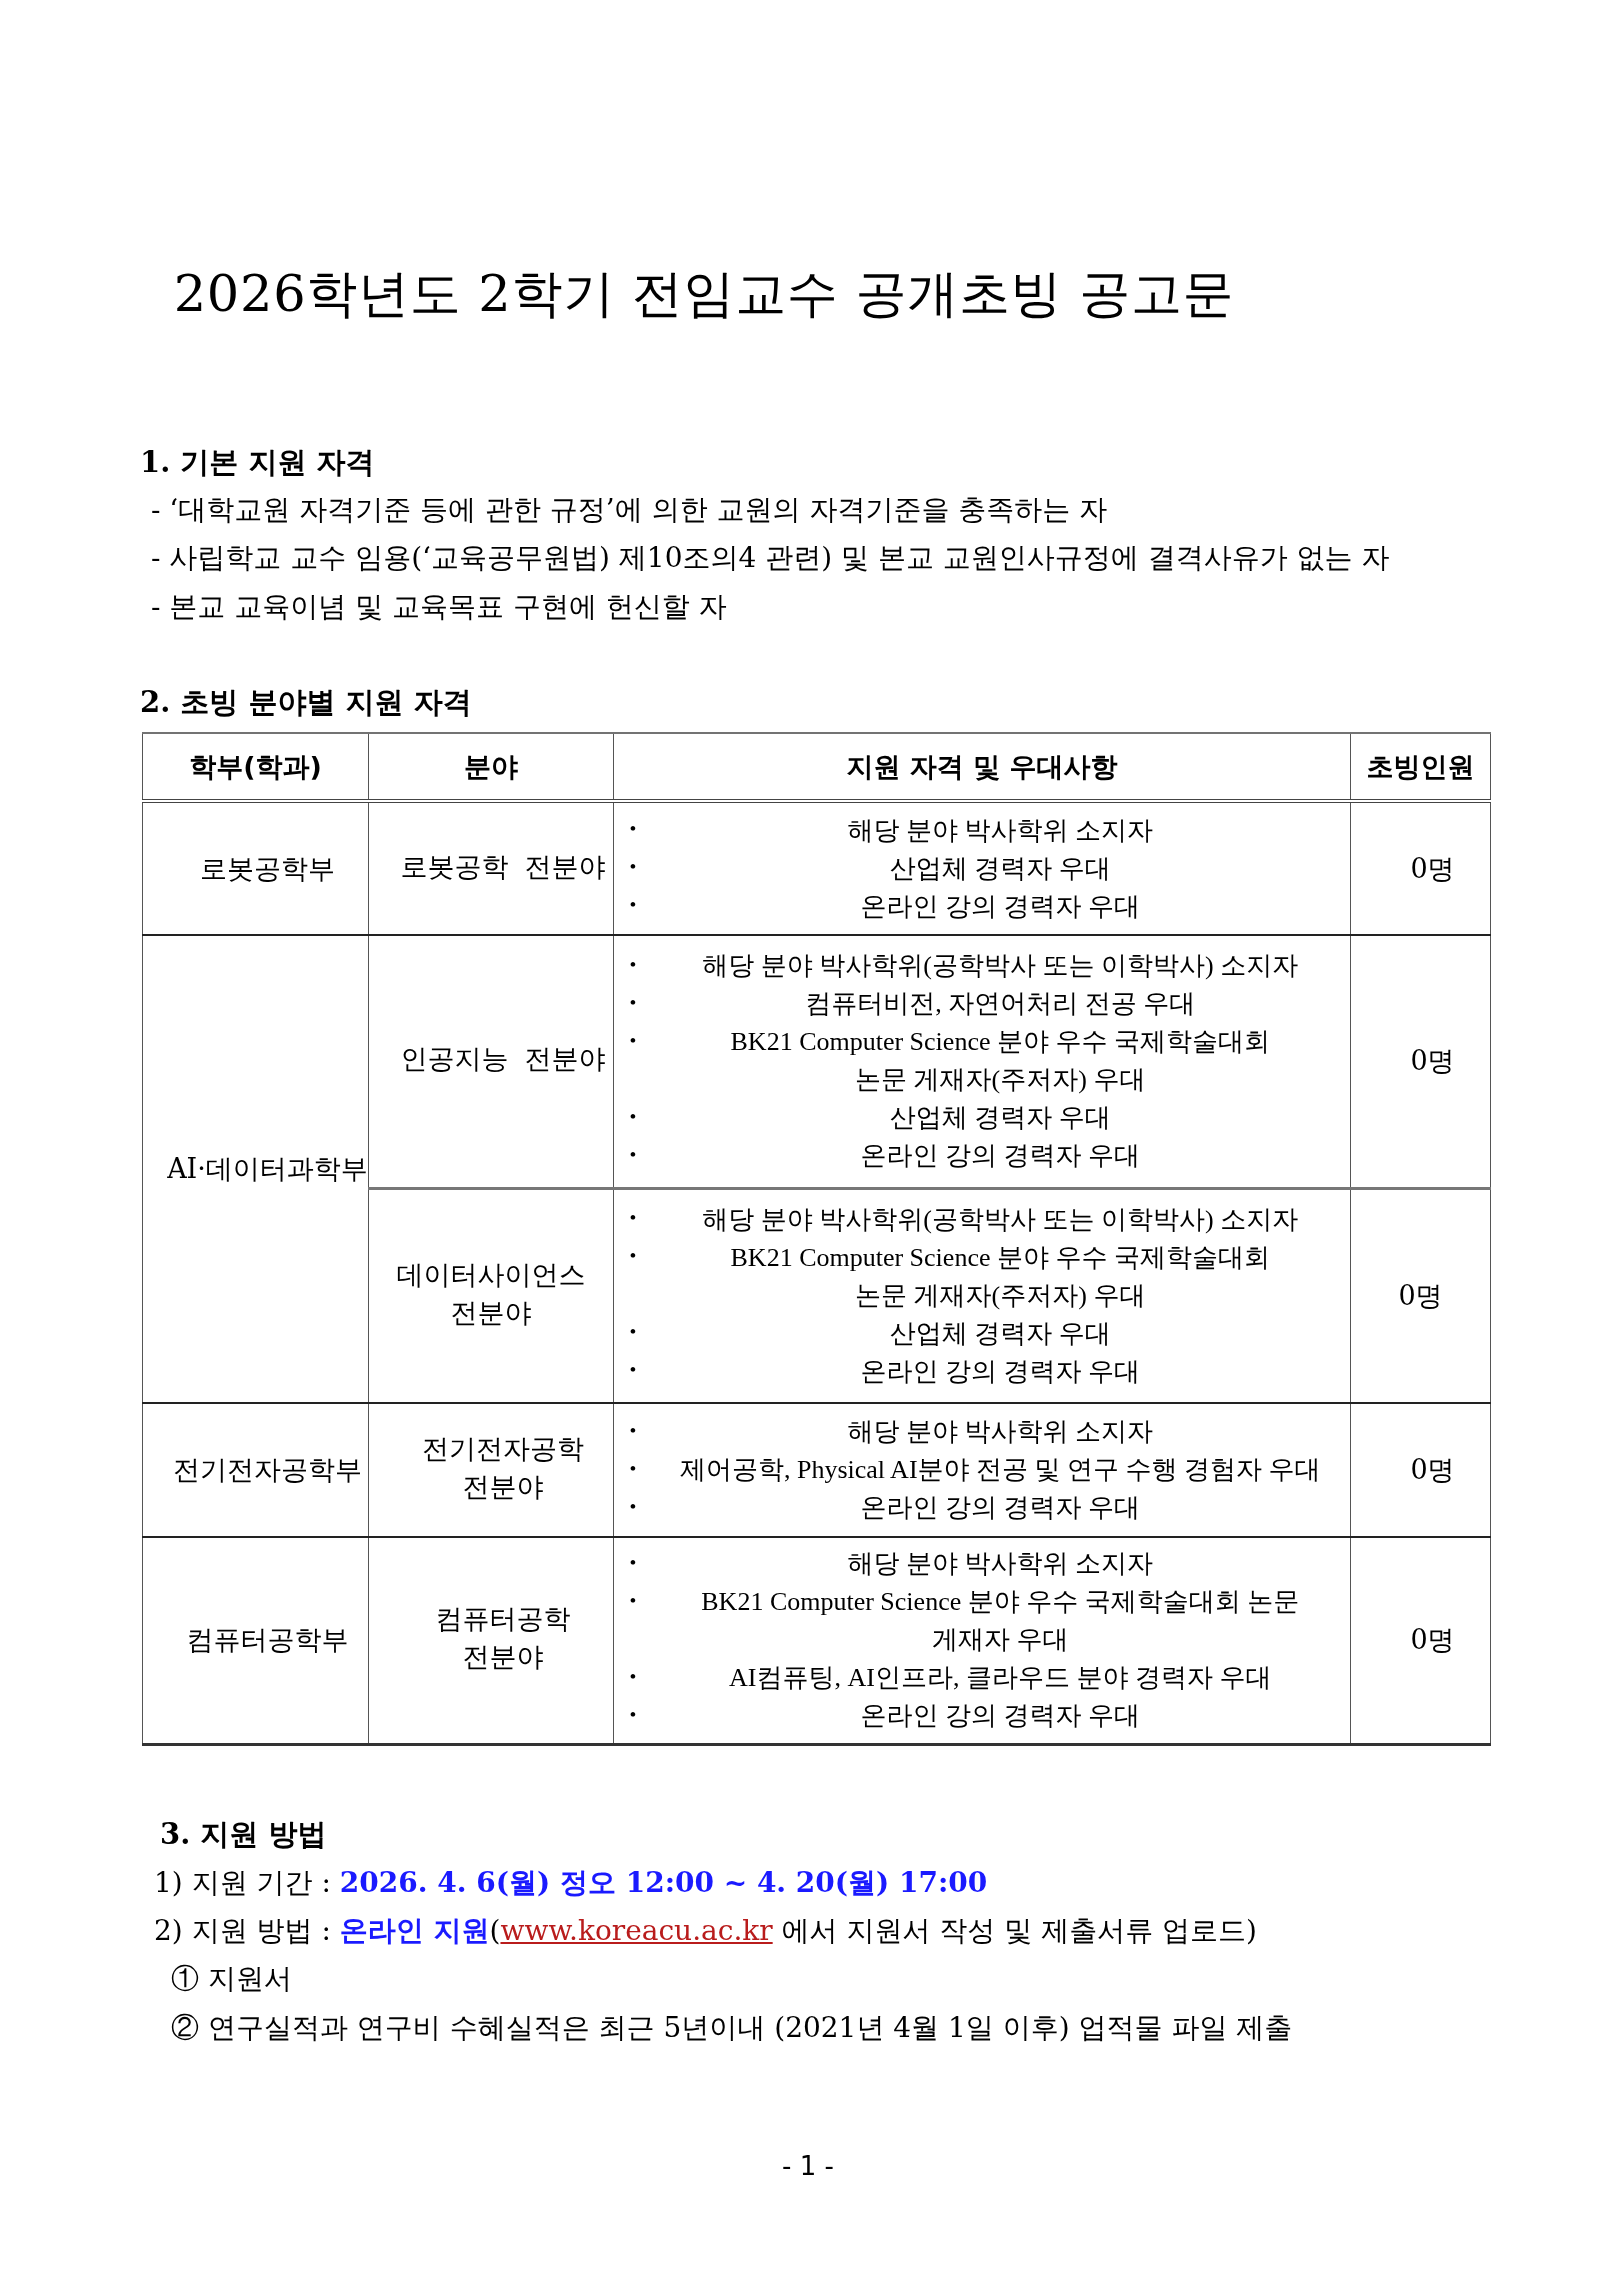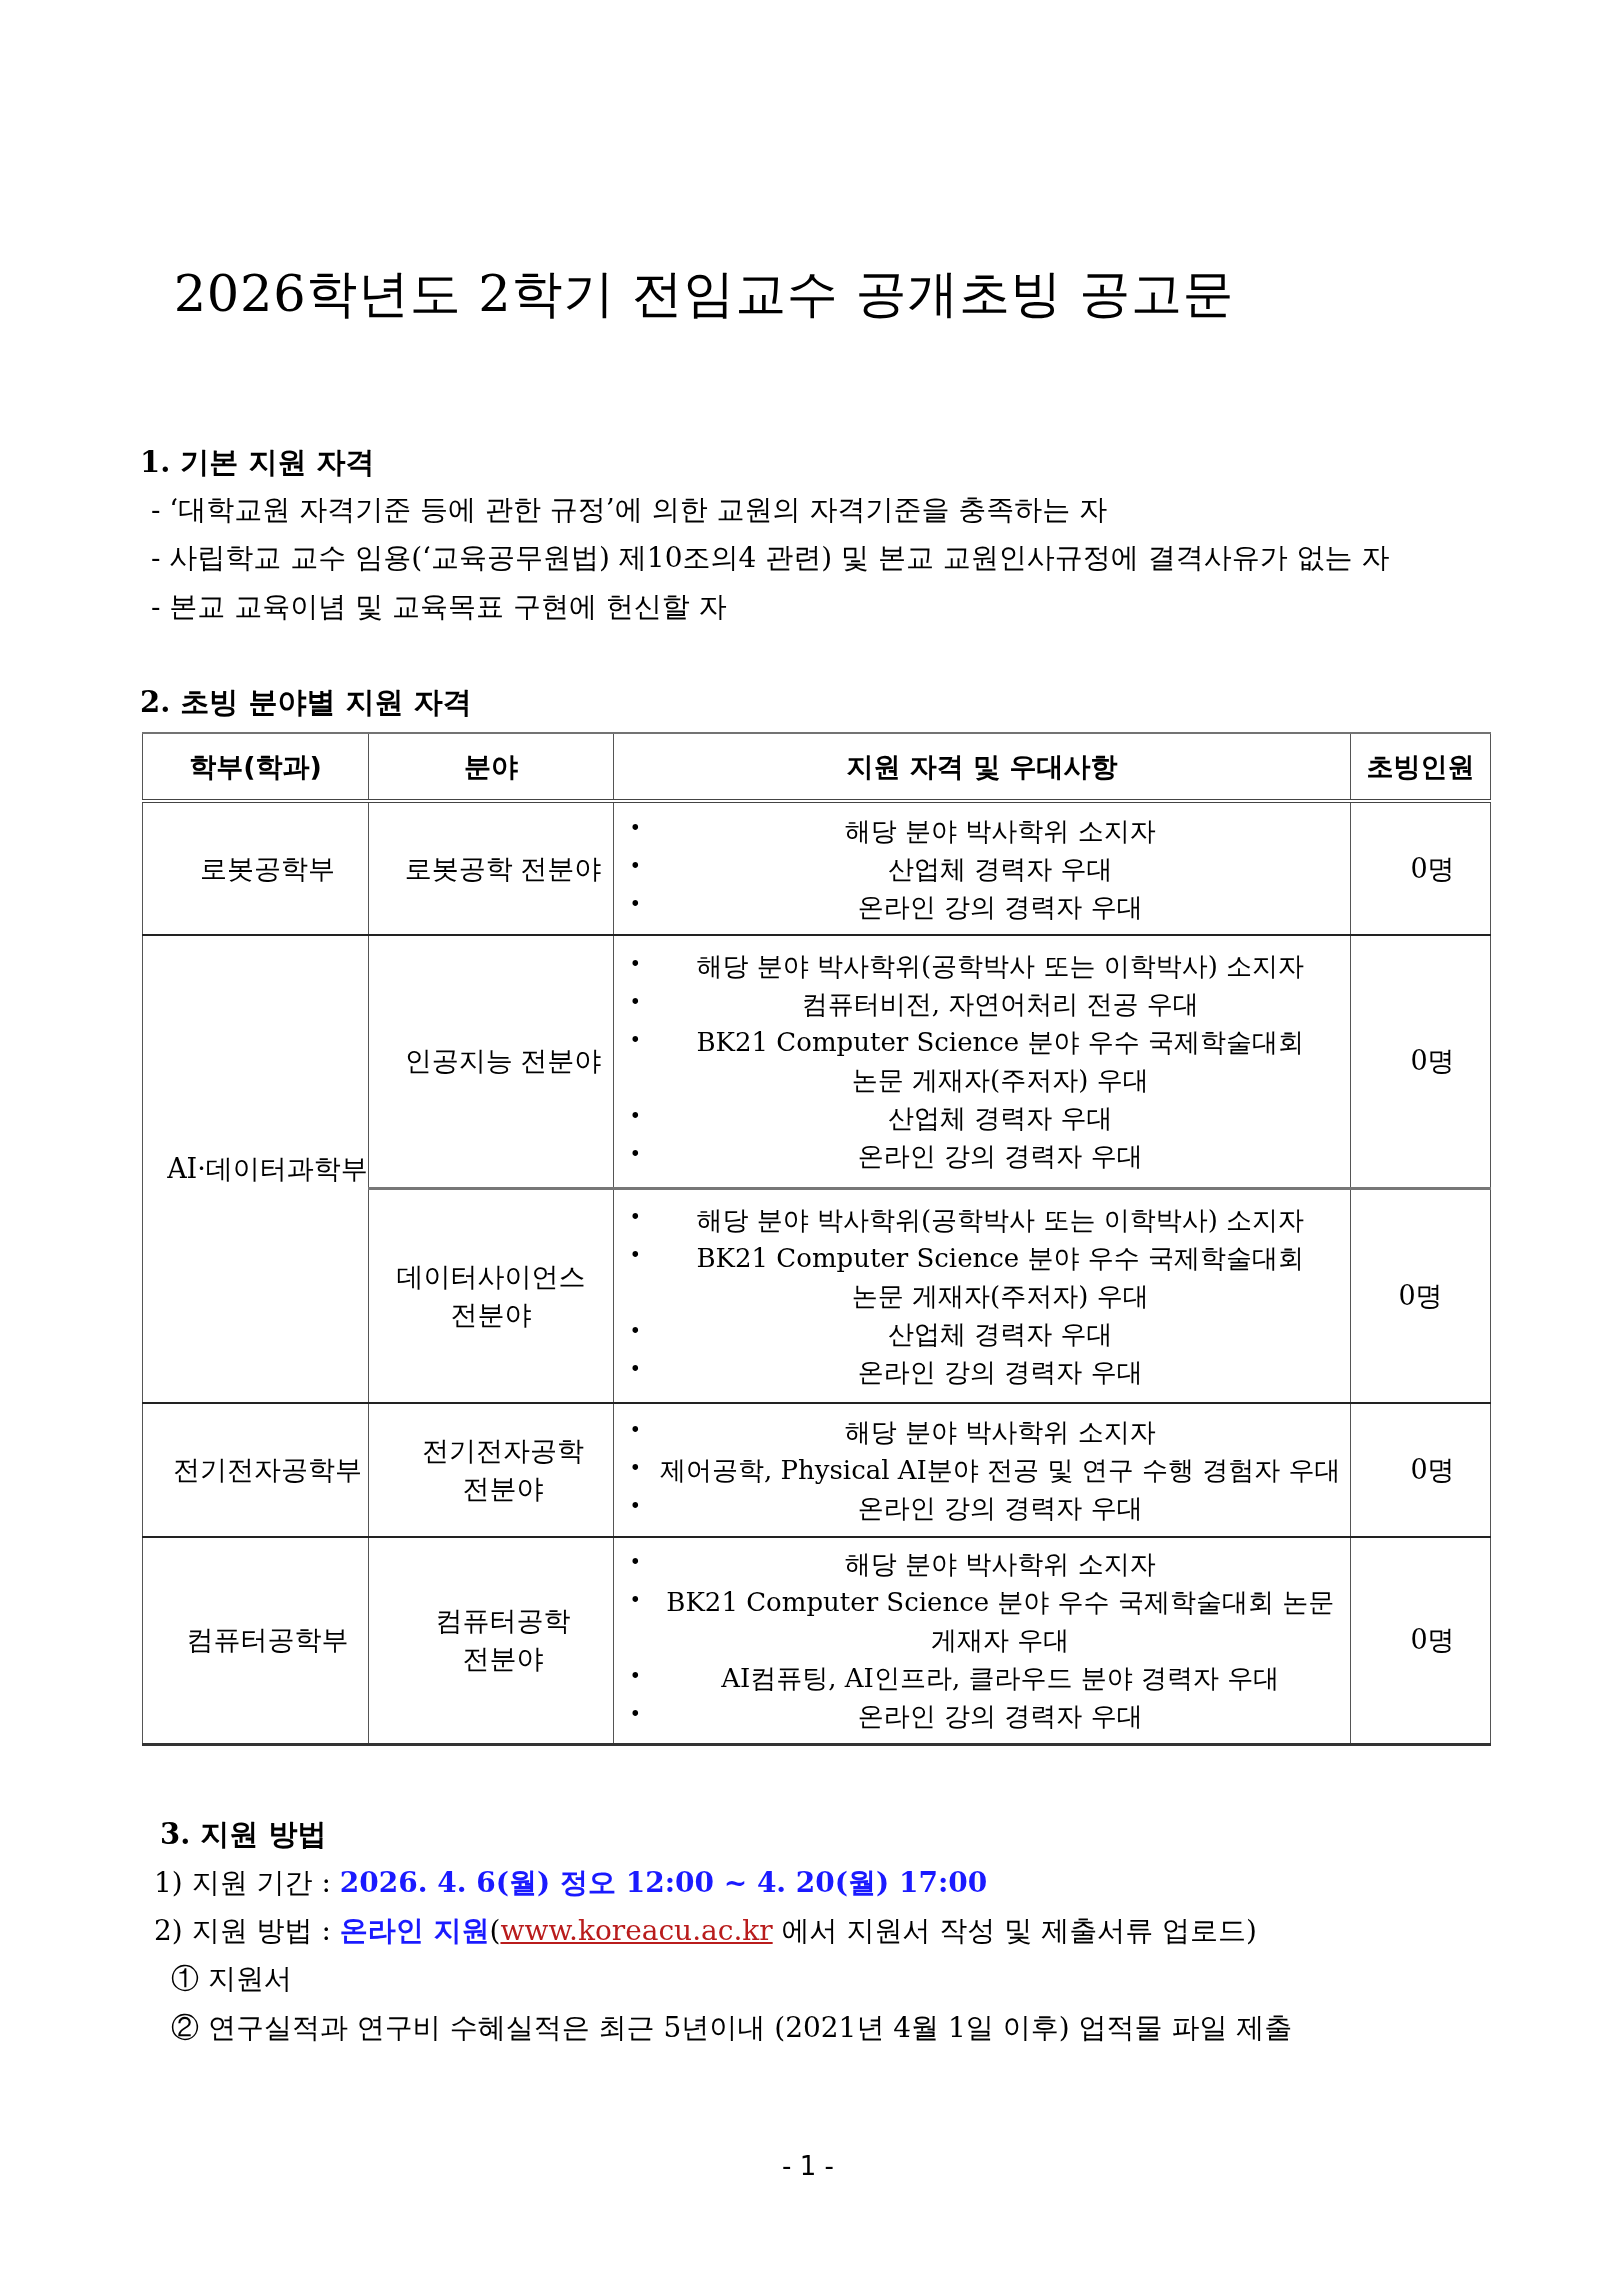--- a/index.html
+++ b/index.html
@@ -33,23 +33,23 @@
     border-left: 1.3px solid #555; border-right: 1.3px solid #555;
     padding: 0; vertical-align: middle; text-align: center;
     font-size: 27px; font-weight: normal;
   }
   table.recruit th {
     height: 65px; font-weight: bold; font-family: "DejaVu Sans", sans-serif;
     border-bottom: 4.6px double #444;
   }
   table.recruit tr.row-main td { border-top: 2px solid #222; padding-left: 24px; }
   table.recruit tr.row-sub td { border-top: 3.3px solid #777; }
-  td.field { font-weight: bold; font-family: Liberation Sans, sans-serif; line-height: 38px; margin-top: 28px; }
+  td.field { font-weight: bold; font-family: Liberation Mono, monospace; line-height: 38px; margin-top: 28px; }
   td.dept { font-size: 26px; }
-  td.quals { text-align: right; padding-left: 13px !important; }
+  td.quals { text-align: right; padding-left: 13px !important; font-family: Liberation Serif, serif; }
   ul.q { list-style: none; margin: 0; padding: 0; }
   ul.q li { font-size: 26px; line-height: 38px; position: relative; padding-left: 23.5px; white-space: nowrap; }
   ul.q li::before { content: "•"; position: absolute; left: 2.6px; top: -1.3px; font-size: 19.6px; }
   ul.q li.cont::before { content: ""; }
   .blue { color: #1a1aff; font-weight: bold; }
   .link { color: #b91c1c; text-decoration: underline; }
   .pagenum { left: 0; width: 1616px; top: 2151px; text-align: center; font-size: 26px; font-family: "DejaVu Sans", sans-serif; }
 </style>
 </head>
 <body>

